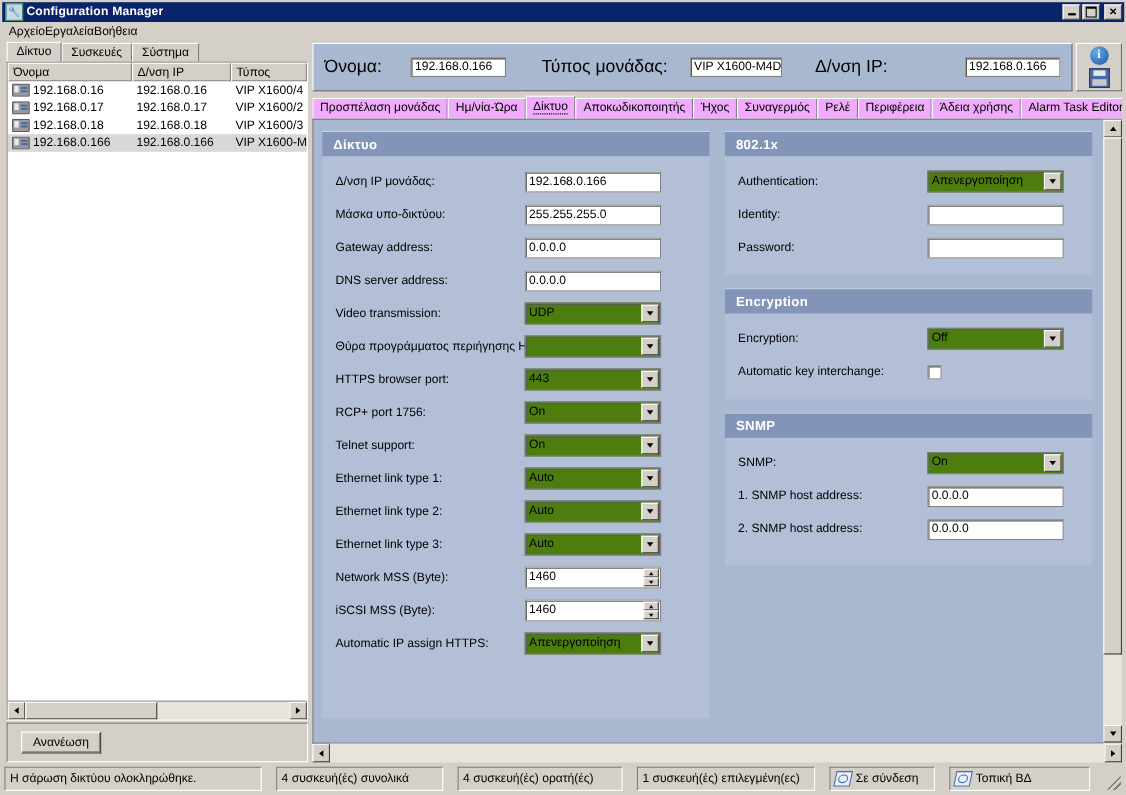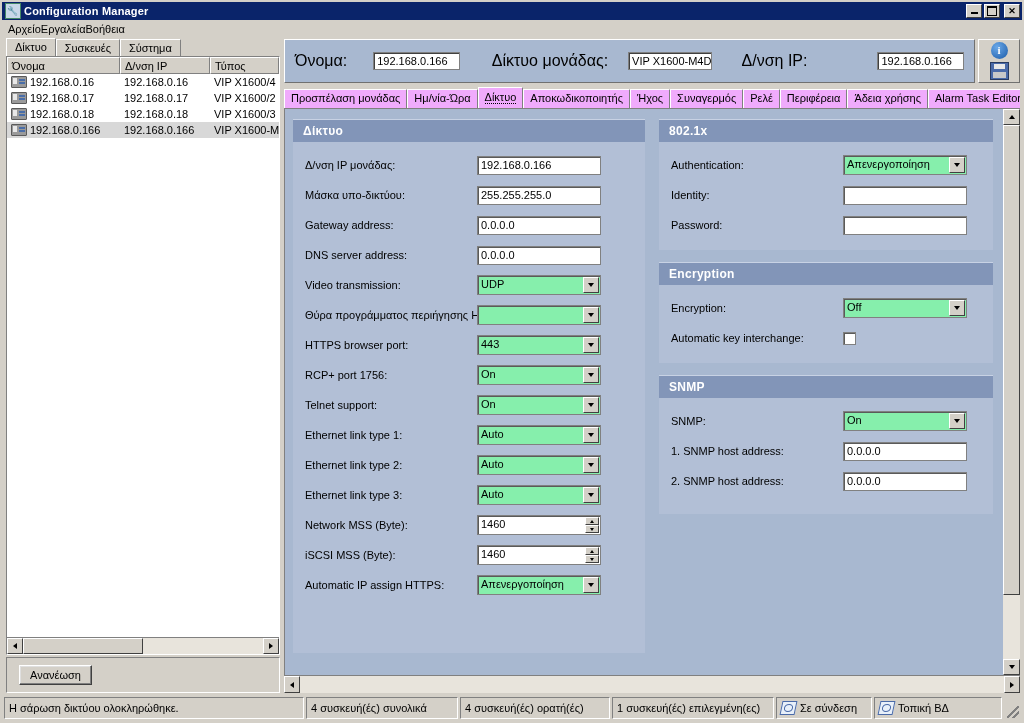--- a/index.html
+++ b/index.html
@@ -217,21 +217,21 @@
   .fctl{flex:none;}
 
   .txtbox{
     width:114px;height:19px;background:#fff;
     border:1px solid #808080;box-shadow:inset 1px 1px 0 #5a5a5a;
     font-size:11px;padding:1px 3px;box-sizing:border-box;
     display:flex;align-items:center;
   }
   .txtbox.w124{width:124px;}
   .combo{
-    width:114px;height:20px;background:#86efac;
+    width:114px;height:20px;background:#4d7c0f;
     border:1px solid #808080;box-shadow:inset 1px 1px 0 #5a5a5a;
     display:flex;align-items:stretch;box-sizing:border-box;
   }
   .combo .cval{flex:1;font-size:11px;padding:2px 0 0 3px;overflow:hidden;white-space:nowrap;}
   .combo .carrow{
     width:16px;flex:none;background:#d4d0c8;margin:1px;
     border-top:1px solid #fff;border-left:1px solid #fff;
     border-right:1px solid #404040;border-bottom:1px solid #404040;
     display:flex;align-items:center;justify-content:center;box-sizing:border-box;
   }
@@ -263,21 +263,21 @@
   .sel-btn{
     width:118px;height:20px;background:#d4d0c8;
     border-top:1px solid #fff;border-left:1px solid #fff;
     border-right:1px solid #404040;border-bottom:1px solid #404040;
     display:flex;align-items:center;justify-content:center;font-size:11px;box-sizing:border-box;
   }
 
   
   .statusbar{
     position:absolute;left:2px;right:2px;bottom:2px;height:22px;
-    display:flex;align-items:stretch;gap:2px;background:#d4d0c8;
+    display:flex;align-items:stretch;gap:13px;background:#d4d0c8;
   }
   .st-cell{
     background:#d4d0c8;border:1px solid #808080;border-right-color:#fff;border-bottom-color:#fff;
     font-size:11px;display:flex;align-items:center;padding:0 4px;box-sizing:border-box;
     white-space:nowrap;overflow:hidden;
   }
   .st-cell.grow{flex:1;}
   .st-ico{
     width:13px;height:12px;margin-right:4px;flex:none;position:relative;
     background:#e8f0fa;border:1px solid #4a6aa8;transform:skewX(-12deg);
@@ -388,21 +388,21 @@
         <div class="btn">Ανανέωση</div>
       </div>
     </div>
 
     <div class="right-pane">
 
       <div class="header-box">
         <div class="header-main">
           <span class="lbl">Όνομα:</span>
           <span class="tin" style="width:108px;margin-left:20px;">192.168.0.166</span>
-          <span class="lbl" style="margin-left:26px;">Δίκτυο μονάδας:</span>
+          <span class="lbl" style="margin-left:26px;">Τύπος μονάδας:</span>
           <span class="tin" style="width:104px;margin-left:14px;">VIP X1600-M4D /1</span>
           <span class="lbl" style="margin-left:24px;">Δ/νση IP:</span>
           <span class="tin" style="width:108px;margin-left:64px;">192.168.0.166</span>
         </div>
         <div class="header-icons">
           <div class="ic-info">i</div>
           <div class="ic-save"></div>
         </div>
       </div>
 

